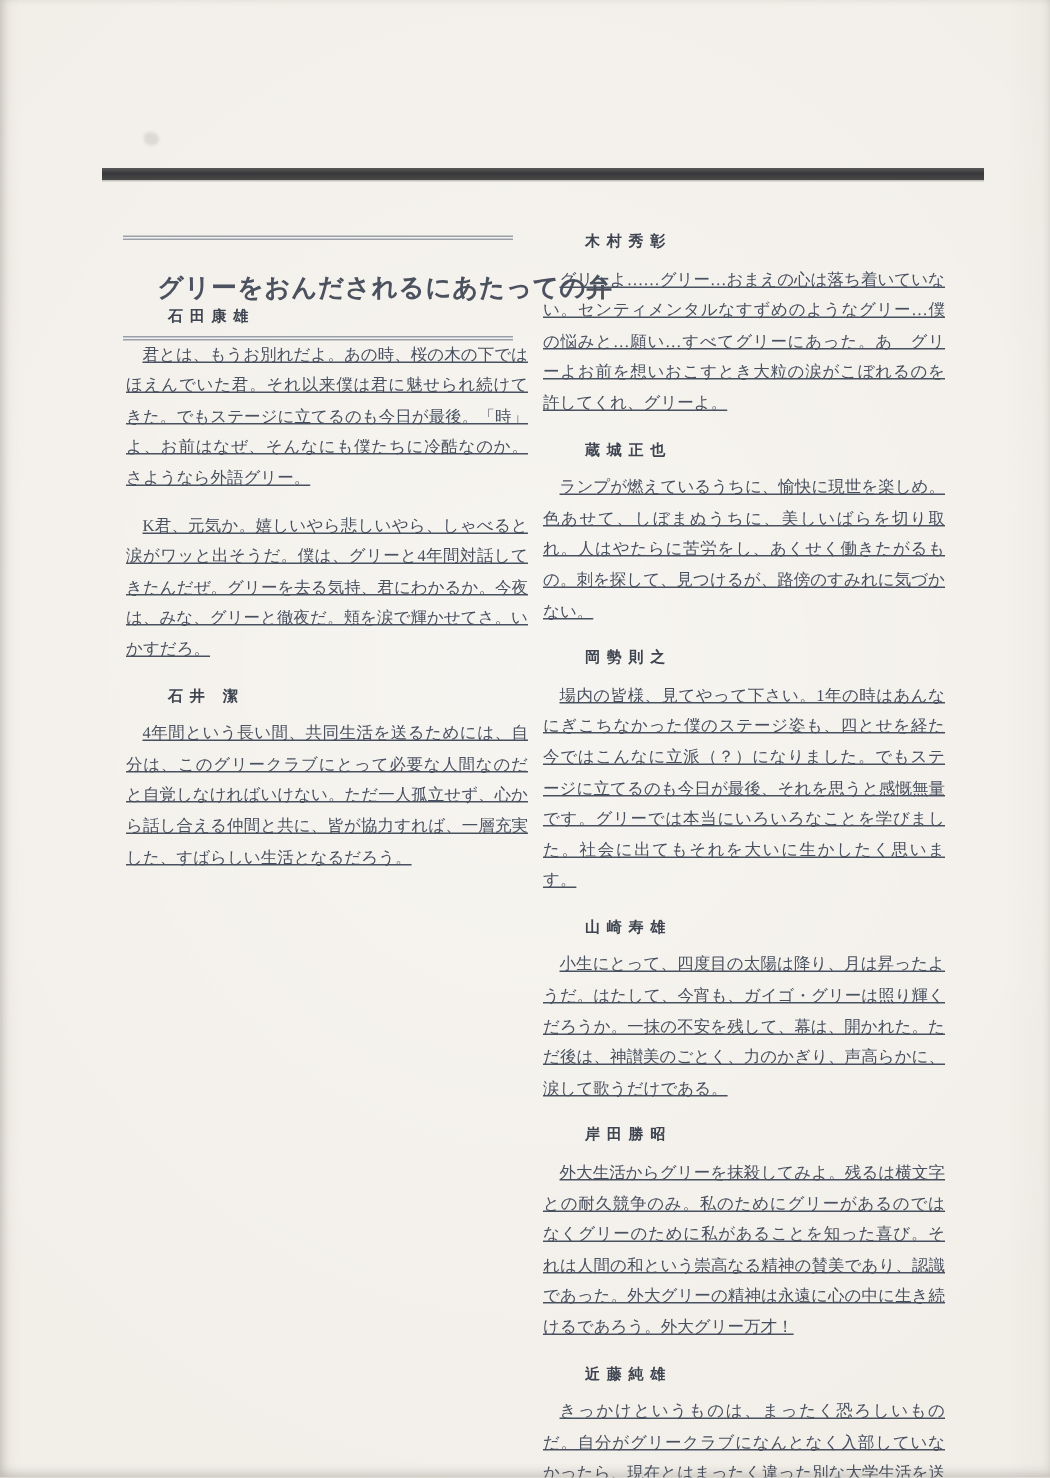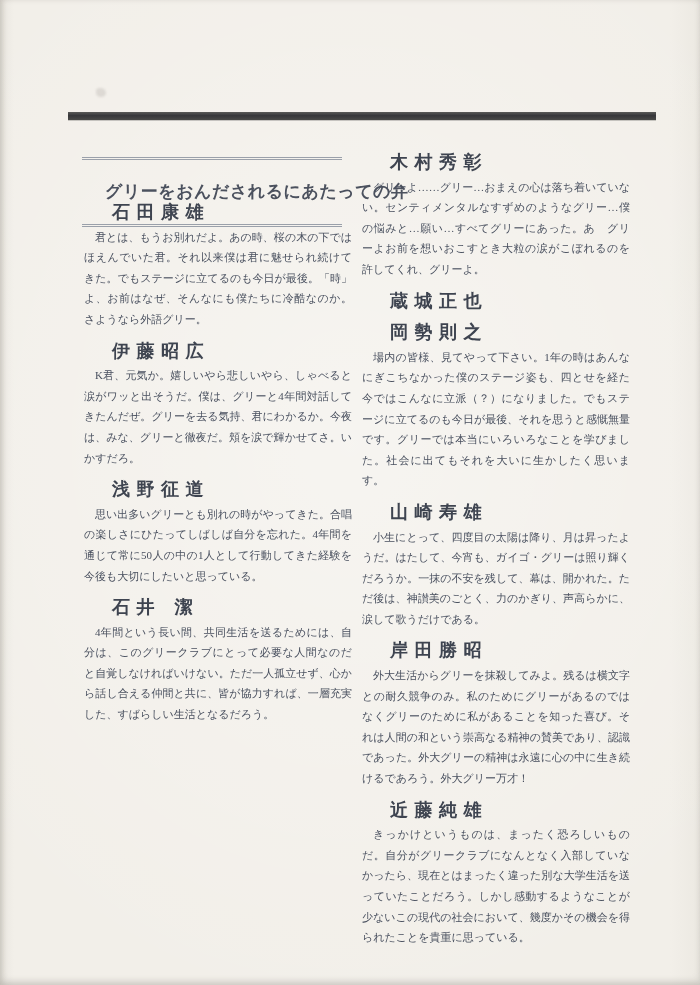--- a/index.html
+++ b/index.html
@@ -46,27 +46,27 @@
     line-height: 20.6px;
     text-align: justify;
   }
   .col-left  { left: 84px;  top: 202px; }
   .col-right { left: 362px; top: 152px; }
   .entry { margin: 0 0 10px 0; }
   .entry + .entry { margin-top: 11px; }
   .entry h3 {
     margin: 0 0 4px 0;
     padding-left: 28px;
-    font-size: 18px;
+    font-size: 10px;
     font-weight: 700;
     letter-spacing: 1px;
     color: #3e4450;
     white-space: nowrap;
   }
-  .entry p { margin: 0; }
+  .entry p { margin: 0; text-decoration: underline; }
   .entry p.indent { text-indent: 1em; }
   .entry p.gap { margin-top: 9px; }
   .smudge {
     position: absolute; left: 96px; top: 88px;
     width: 10px; height: 9px;
     background: rgba(120,118,112,0.18);
     border-radius: 40% 60% 50% 50%;
     filter: blur(1px);
   }
 </style>
@@ -80,40 +80,36 @@
   <div class="title-box">
     <h1>グリーをおんだされるにあたっての弁</h1>
   </div>
 
   <div class="col col-left">
     <section class="entry">
       <h3>石 田 康 雄</h3>
       <p class="indent">君とは、もうお別れだよ。あの時、桜の木の下ではほえんでいた君。それ以来僕は君に魅せられ続けてきた。でもステージに立てるのも今日が最後。「時」よ、お前はなぜ、そんなにも僕たちに冷酷なのか。さようなら外語グリー。</p>
     </section>
     <section class="entry">
-      <h3>伊 藤 昭 広</h3>
       <p class="indent">K君、元気か。嬉しいやら悲しいやら、しゃべると涙がワッと出そうだ。僕は、グリーと4年間対話してきたんだぜ。グリーを去る気持、君にわかるか。今夜は、みな、グリーと徹夜だ。頬を涙で輝かせてさ。いかすだろ。</p>
-    </section>
-    <section class="entry">
-      <h3>浅 野 征 道</h3>
-      <p class="indent">思い出多いグリーとも別れの時がやってきた。合唱の楽しさにひたってしばしば自分を忘れた。4年間を通じて常に50人の中の1人として行動してきた経験を今後も大切にしたいと思っている。</p>
     </section>
     <section class="entry">
       <h3>石 井　潔</h3>
       <p class="indent">4年間という長い間、共同生活を送るためには、自分は、このグリークラブにとって必要な人間なのだと自覚しなければいけない。ただ一人孤立せず、心から話し合える仲間と共に、皆が協力すれば、一層充実した、すばらしい生活となるだろう。</p>
     </section>
   </div>
 
   <div class="col col-right">
     <section class="entry">
       <h3>木 村 秀 彰</h3>
       <p class="indent">グリーよ……グリー…おまえの心は落ち着いていない。センティメンタルなすずめのようなグリー…僕の悩みと…願い…すべてグリーにあった。あゝグリーよお前を想いおこすとき大粒の涙がこぼれるのを許してくれ、グリーよ。</p>
     </section>
     <section class="entry">
       <h3>蔵 城 正 也</h3>
+      <p class="indent">ランプが燃えているうちに、愉快に現世を楽しめ。色あせて、しぼまぬうちに、美しいばらを切り取れ。人はやたらに苦労をし、あくせく働きたがるもの。刺を探して、見つけるが、路傍のすみれに気づかない。</p>
     </section>
     <section class="entry">
       <h3>岡 勢 則 之</h3>
       <p class="indent">場内の皆様、見てやって下さい。1年の時はあんなにぎこちなかった僕のステージ姿も、四とせを経た今ではこんなに立派（？）になりました。でもステージに立てるのも今日が最後、それを思うと感慨無量です。グリーでは本当にいろいろなことを学びました。社会に出てもそれを大いに生かしたく思います。</p>
     </section>
     <section class="entry">
       <h3>山 崎 寿 雄</h3>
       <p class="indent">小生にとって、四度目の太陽は降り、月は昇ったようだ。はたして、今宵も、ガイゴ・グリーは照り輝くだろうか。一抹の不安を残して、幕は、開かれた。ただ後は、神讃美のごとく、力のかぎり、声高らかに、涙して歌うだけである。</p>
     </section>
     <section class="entry">

